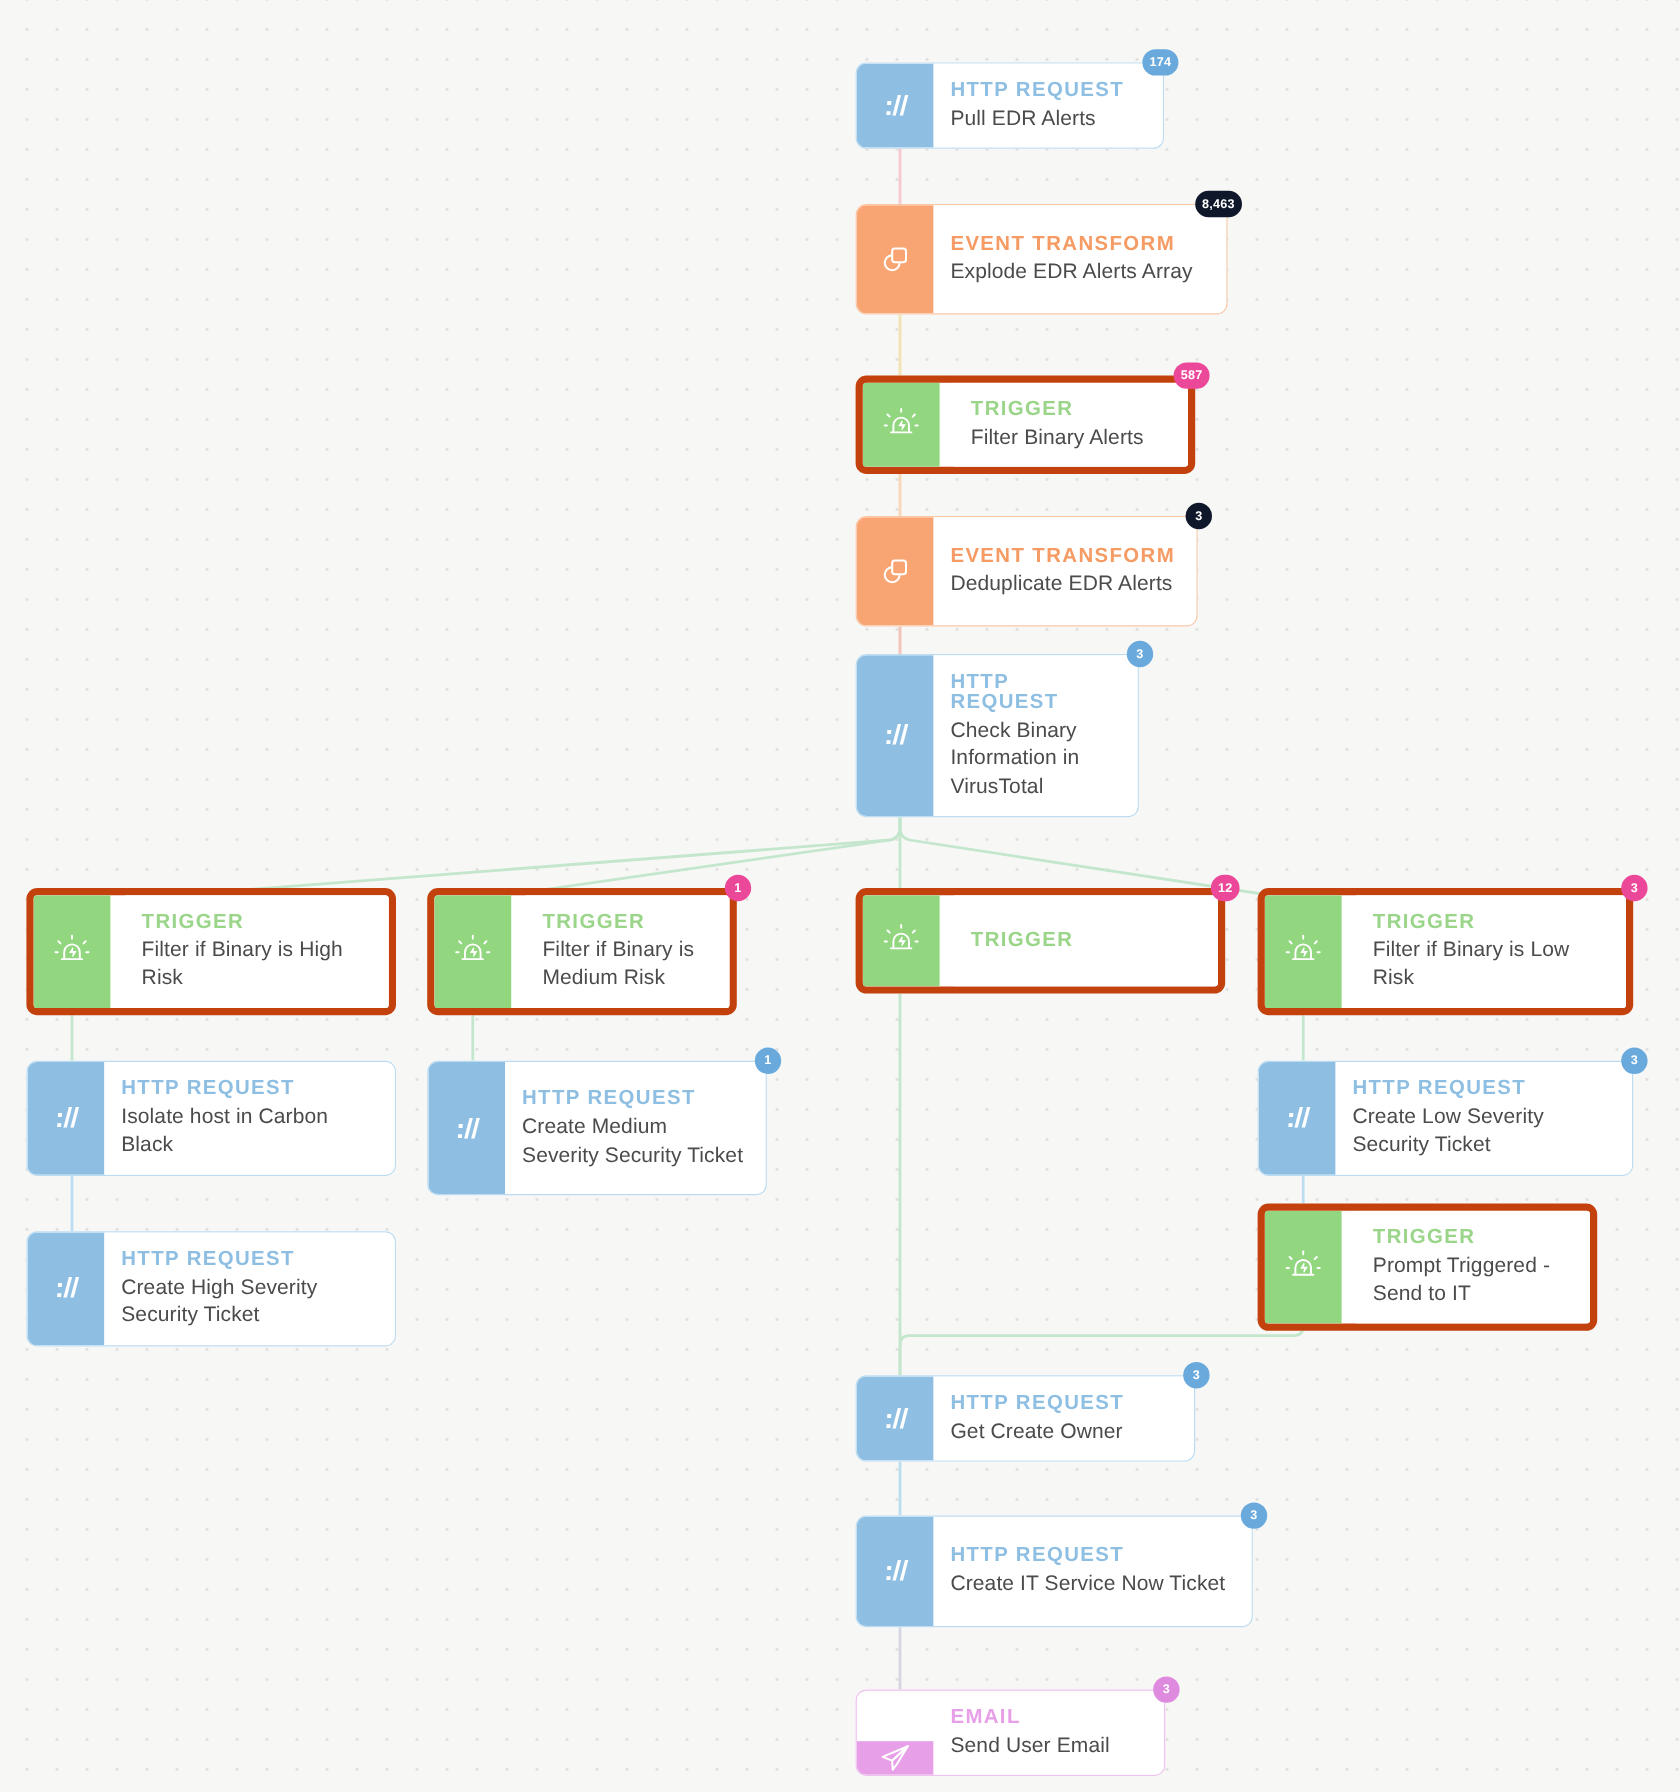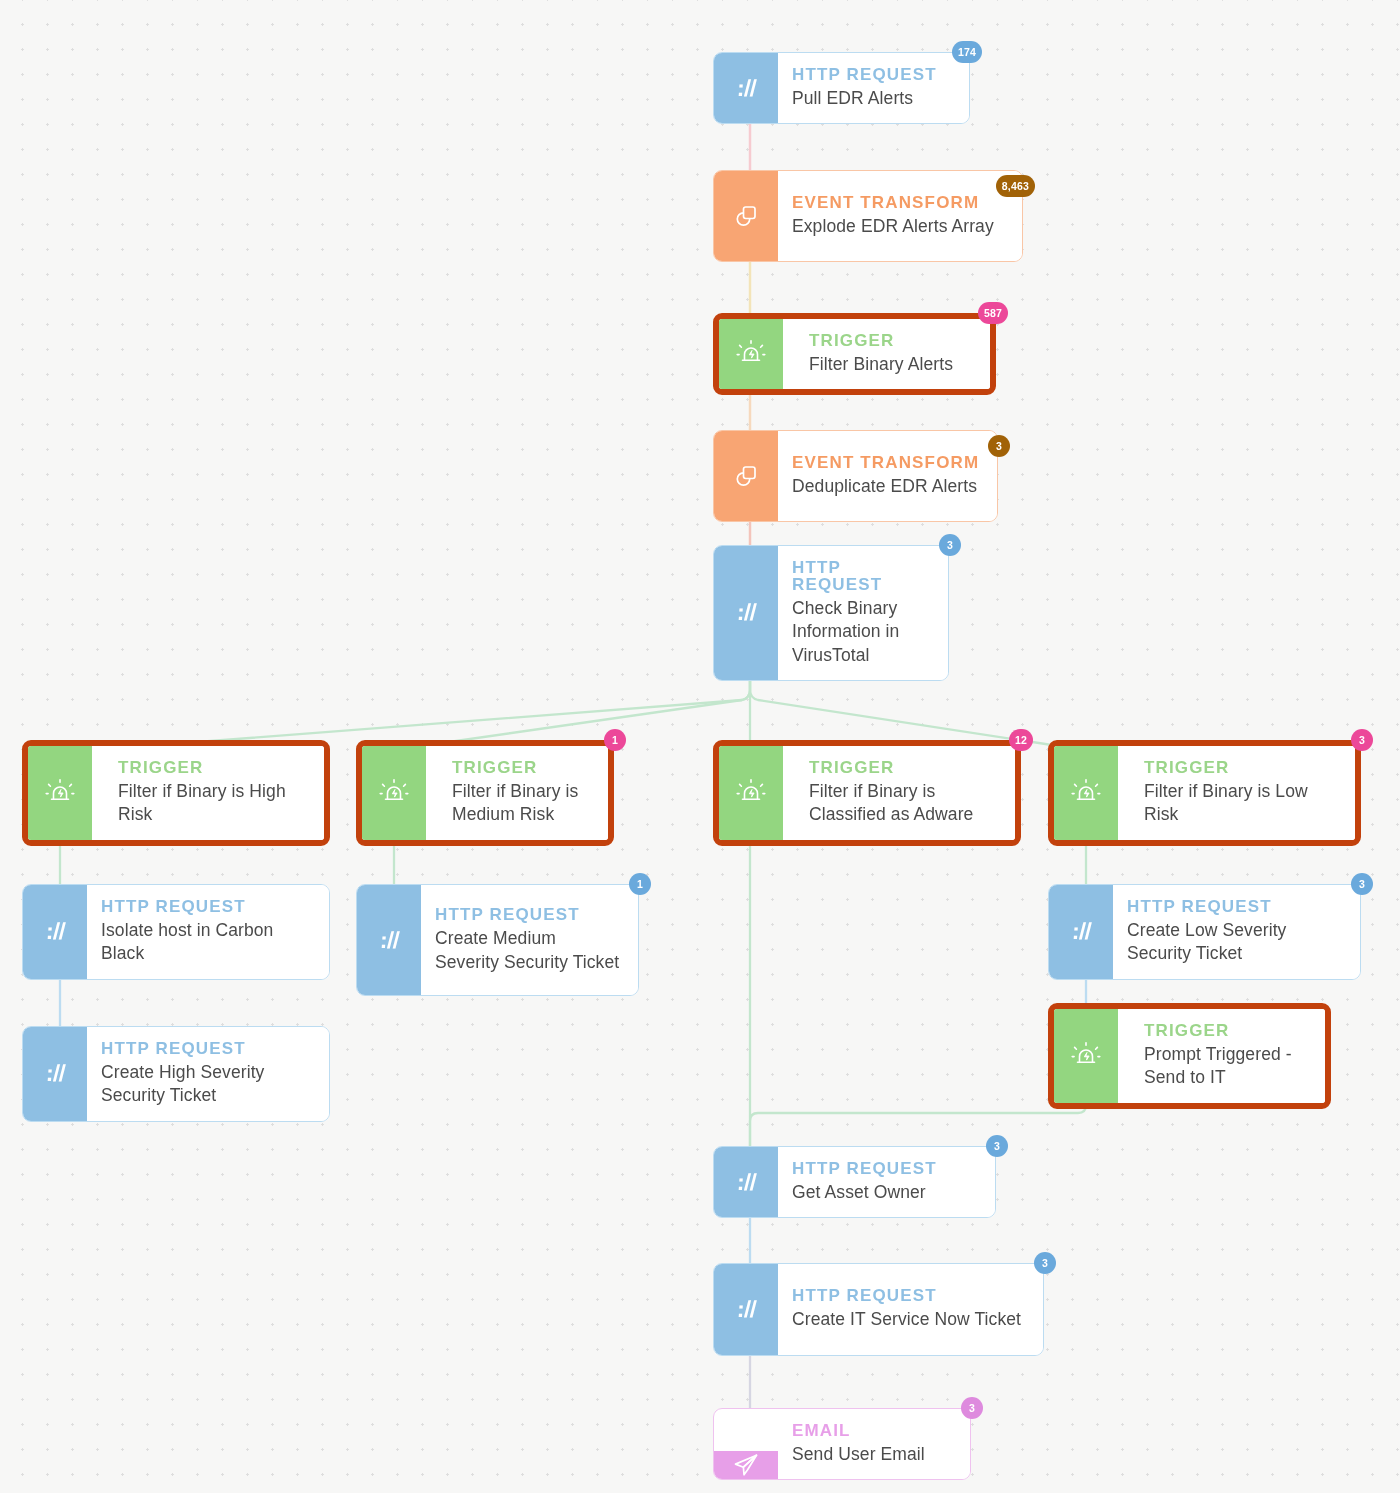--- a/index.html
+++ b/index.html
@@ -108,21 +108,21 @@
     color: #ffffff;
     font-size: 10.5px;
     font-weight: bold;
     line-height: 22px;
     text-align: center;
     letter-spacing: 0.2px;
     box-sizing: border-box;
     white-space: nowrap;
   }
   .b-http      { background: #6aa9dc; }
-  .b-transform { background: #a16207; margin-top: 16px; }
+  .b-transform { background: #0f172a; }
   .b-trigger   { background: #ec4899; }
   .b-email     { background: #de8ade; }
 
   
   .icon-http {
     color: #ffffff;
     font-size: 23px;
     font-weight: 600;
     font-family: "Liberation Sans", sans-serif;
     letter-spacing: -0.5px;
@@ -301,21 +301,20 @@
                 <line x1="5.4" y1="8.2" x2="3.6" y2="6.4"></line>
                 <line x1="24.6" y1="8.2" x2="26.4" y2="6.4"></line>
                 <line x1="3.1" y1="15.6" x2="1.2" y2="15.6"></line>
                 <line x1="28.8" y1="15.6" x2="26.9" y2="15.6"></line>
                 <path d="M15.8 11.8 L13.3 15.8 h3 l-0.8 3.3 2.6 -4.1 h-3 z" fill="#ffffff" stroke-width="0.9"></path>
               </svg>
             </span>
           </div>
           <div class="node-body">
             <div class="node-kicker">TRIGGER</div>
-            <div class="node-title">Filter if Binary is Classified as Adware</div>
           </div>
         </div>
         <div class="badge b-trigger">12</div>
       </div>
       <div class="node t-trigger" style="left: 1048px; top: 740px; width: 313px; min-height: 88px;">
         <div class="node-inner" style="min-height: 88px;">
           <div class="node-gutter">
             <span>
               <svg class="icon-svg" width="30" height="30" viewBox="0 0 30 30" fill="none" stroke="#ffffff" stroke-width="1.6" stroke-linecap="round">
                 <path d="M8.5 21 V15.5 a6.5 6.5 0 0 1 13 0 V21"></path>
@@ -404,21 +403,21 @@
           </div>
         </div>
       </div>
       <div class="node t-http" style="left: 713px; top: 1146px; width: 283px; min-height: 68px;">
         <div class="node-inner" style="min-height: 68px;">
           <div class="node-gutter">
             <span class="icon-http">://</span>
           </div>
           <div class="node-body">
             <div class="node-kicker">HTTP REQUEST</div>
-            <div class="node-title">Get Asset Owner</div>
+            <div class="node-title">Get Create Owner</div>
           </div>
         </div>
         <div class="badge b-http">3</div>
       </div>
       <div class="node t-http" style="left: 713px; top: 1263px; width: 331px; min-height: 93px;">
         <div class="node-inner" style="min-height: 93px;">
           <div class="node-gutter">
             <span class="icon-http">://</span>
           </div>
           <div class="node-body">

